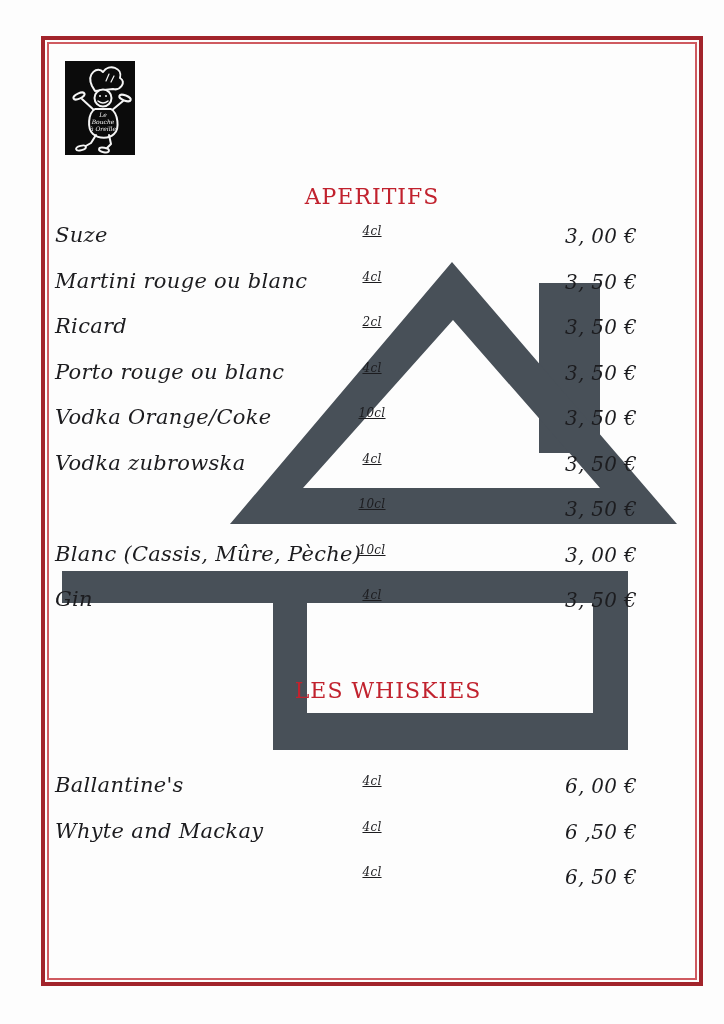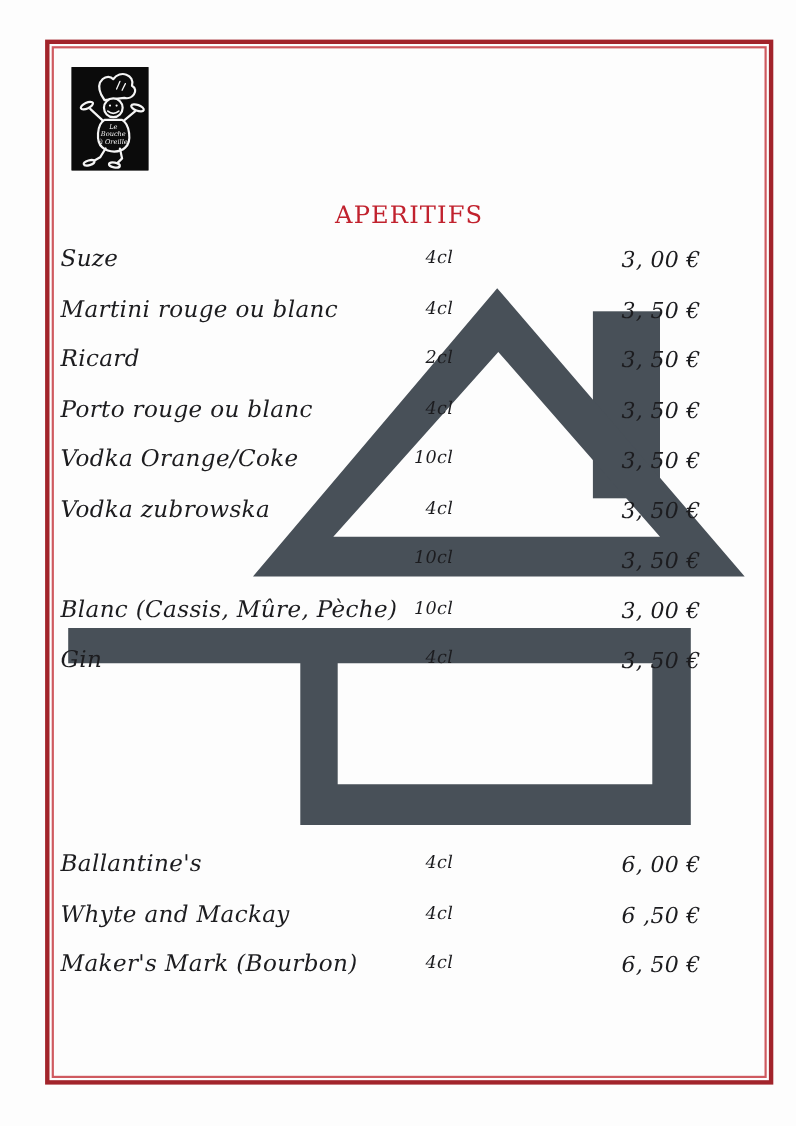--- a/index.html
+++ b/index.html
@@ -67,22 +67,23 @@
   .c-name {
     position: absolute;
     left: 55px; top: 0;
     font-size: 21px;
     white-space: nowrap;
   }
   .c-vol {
     position: absolute;
     left: 332px; top: 1px;
     width: 80px;
-    text-align: right;
-    font-size: 16px;
+    text-align: center;
+    font-size: 12px;
+    text-decoration: underline;
   }
   .c-price {
     position: absolute;
     left: 537px; top: 1px;
     width: 100px;
     text-align: right;
     font-size: 20px;
     white-space: nowrap;
   }
 </style>
@@ -135,20 +136,21 @@
 
       <g fill="#f5f5f5" font-family="DejaVu Serif, Liberation Serif, serif" font-style="italic" text-anchor="middle">
         <text x="38" y="56" font-size="6">Le</text>
         <text x="38" y="63" font-size="6">Bouche</text>
         <text x="38" y="70" font-size="6">à Oreille</text>
       </g>
     </svg>
   </div>
 
   <h2 id="title-aperitifs" class="section-title">APERITIFS</h2>
+  <h2 id="title-whiskies" class="section-title">LES WHISKIES</h2>
 
   <div id="rows">
       <div class="menu-row" style="top: 223px;">
       <span class="c-name">Suze</span>
       <span class="c-vol">4cl</span>
       <span class="c-price">3, 00 €</span>
     </div>
       <div class="menu-row" style="top: 268.5px;">
       <span class="c-name">Martini rouge ou blanc</span>
       <span class="c-vol">4cl</span>
@@ -192,19 +194,18 @@
       <span class="c-name">Ballantine's</span>
       <span class="c-vol">4cl</span>
       <span class="c-price">6, 00 €</span>
     </div>
       <div class="menu-row" style="top: 818.5px;">
       <span class="c-name">Whyte and Mackay</span>
       <span class="c-vol">4cl</span>
       <span class="c-price">6 ,50 €</span>
     </div>
       <div class="menu-row" style="top: 864px;">
-      <span class="c-name">Maker's Mark (Bourbon)</span>
       <span class="c-vol">4cl</span>
       <span class="c-price">6, 50 €</span>
     </div>
     </div>
 
 </div>
 
 </body></html>

